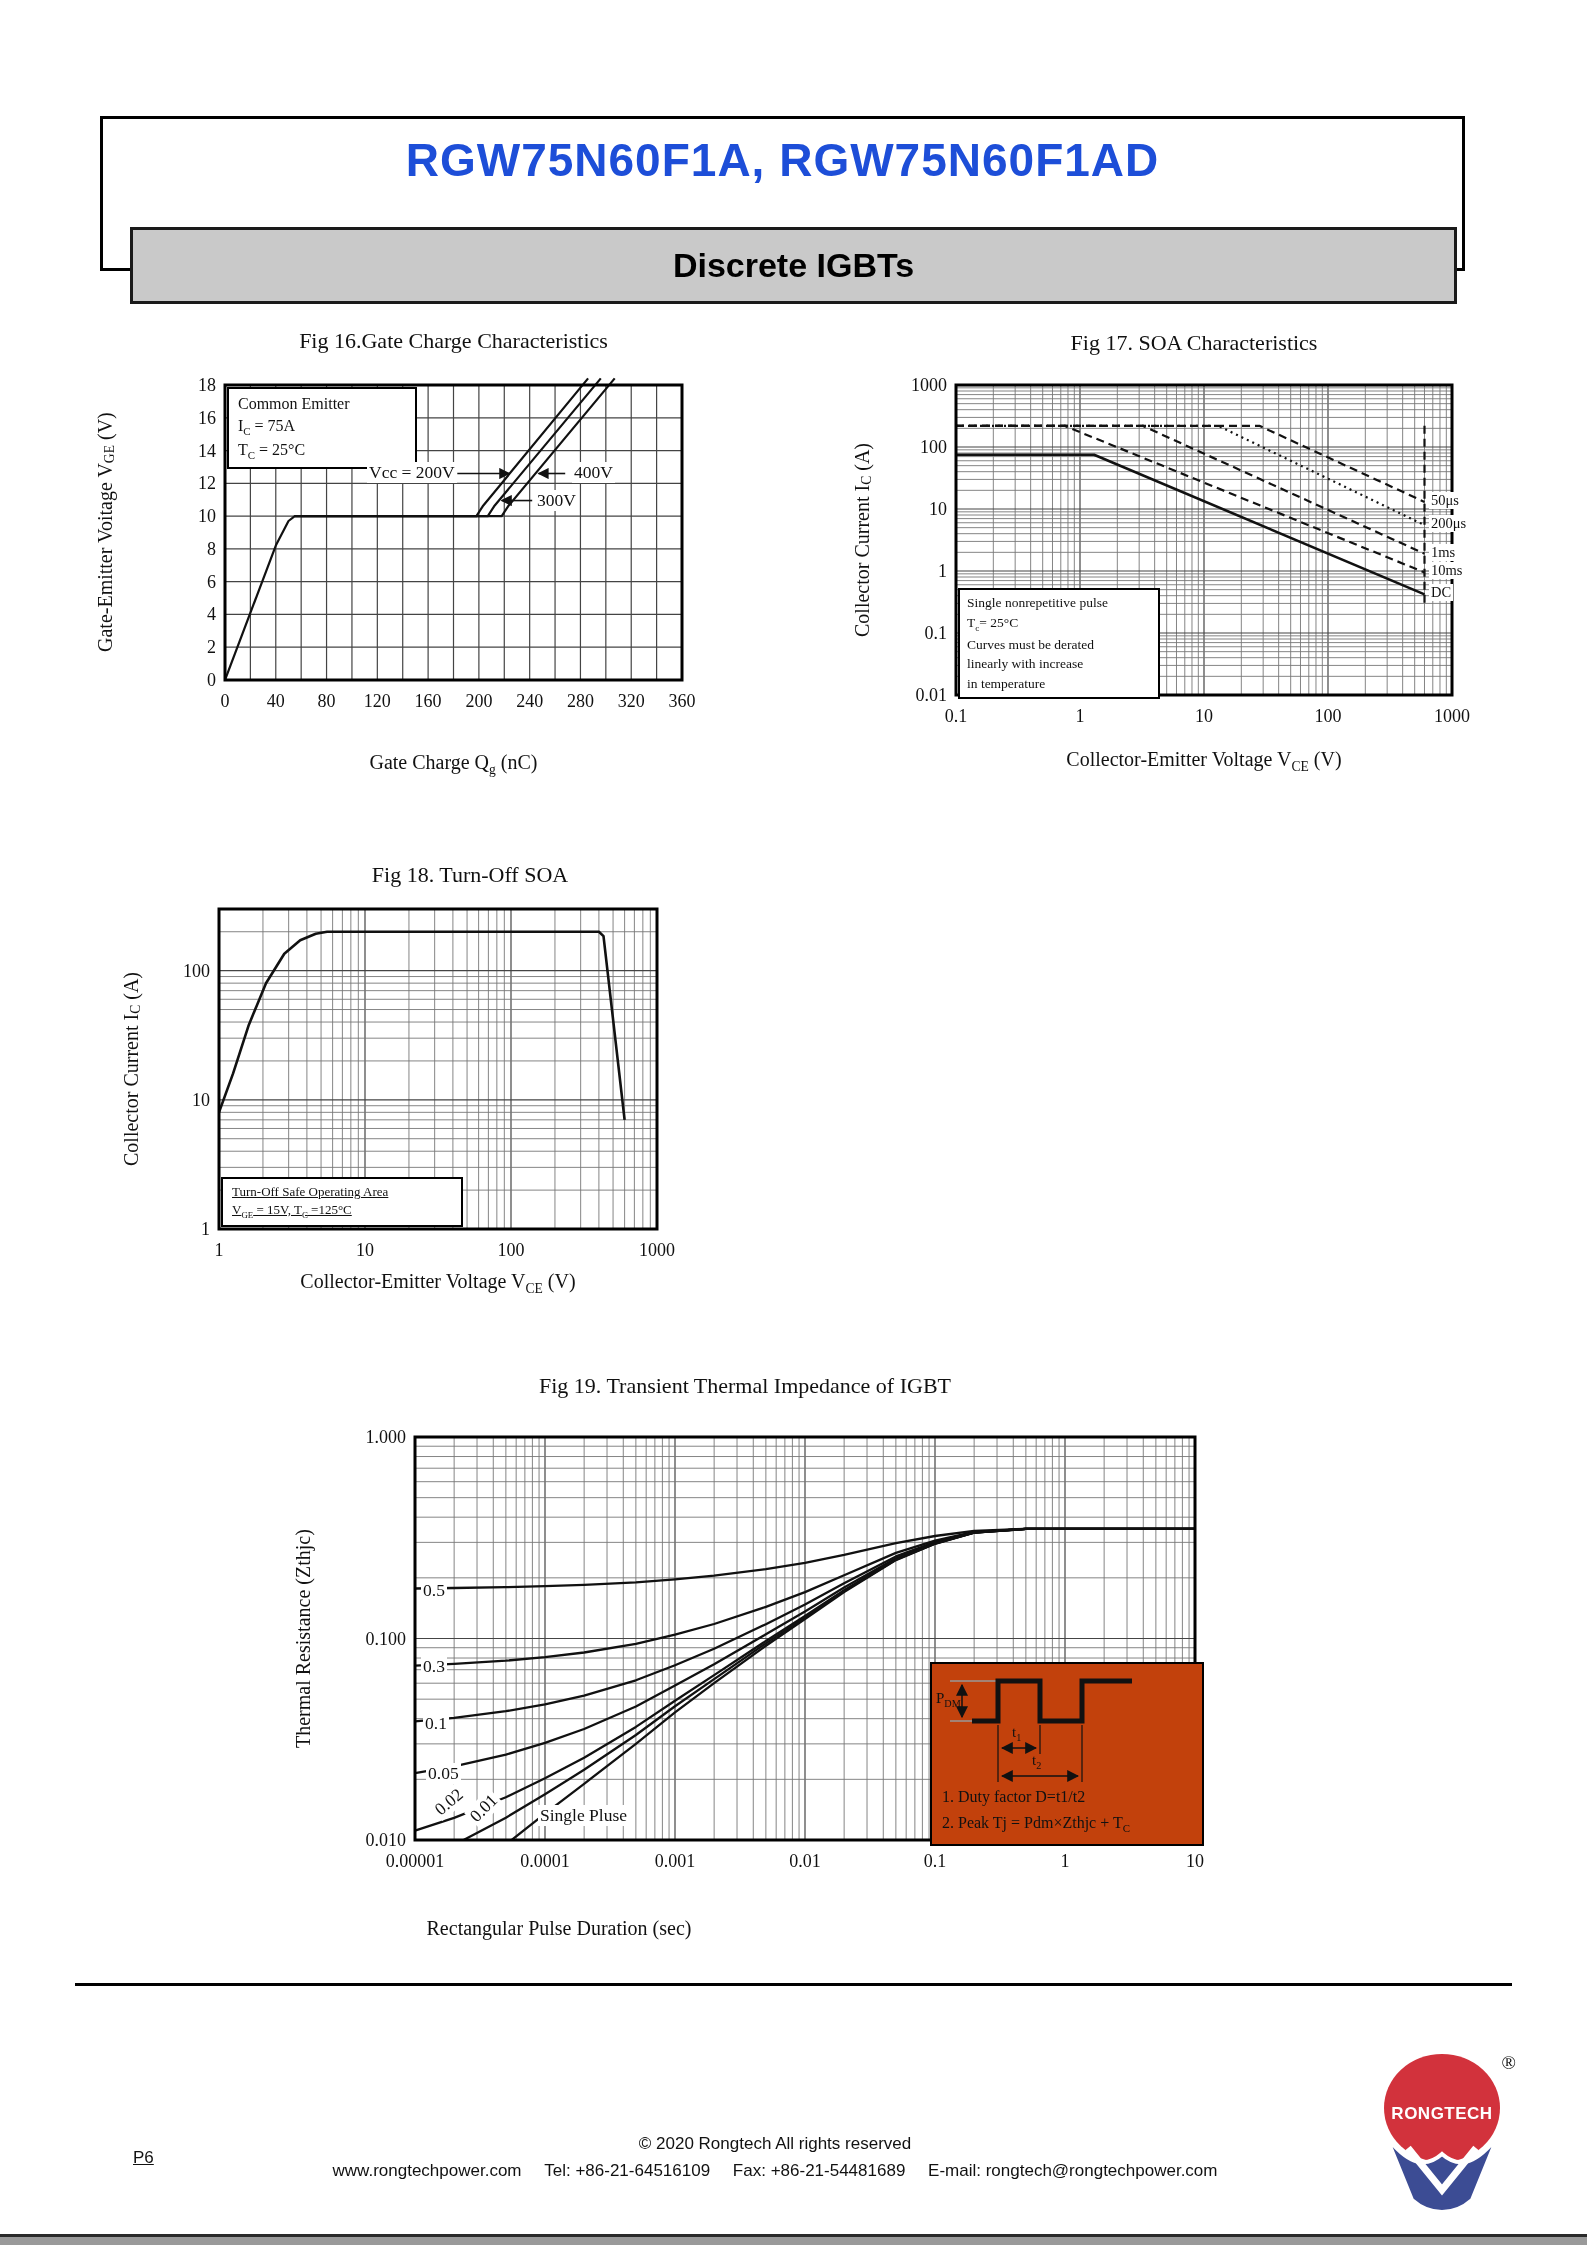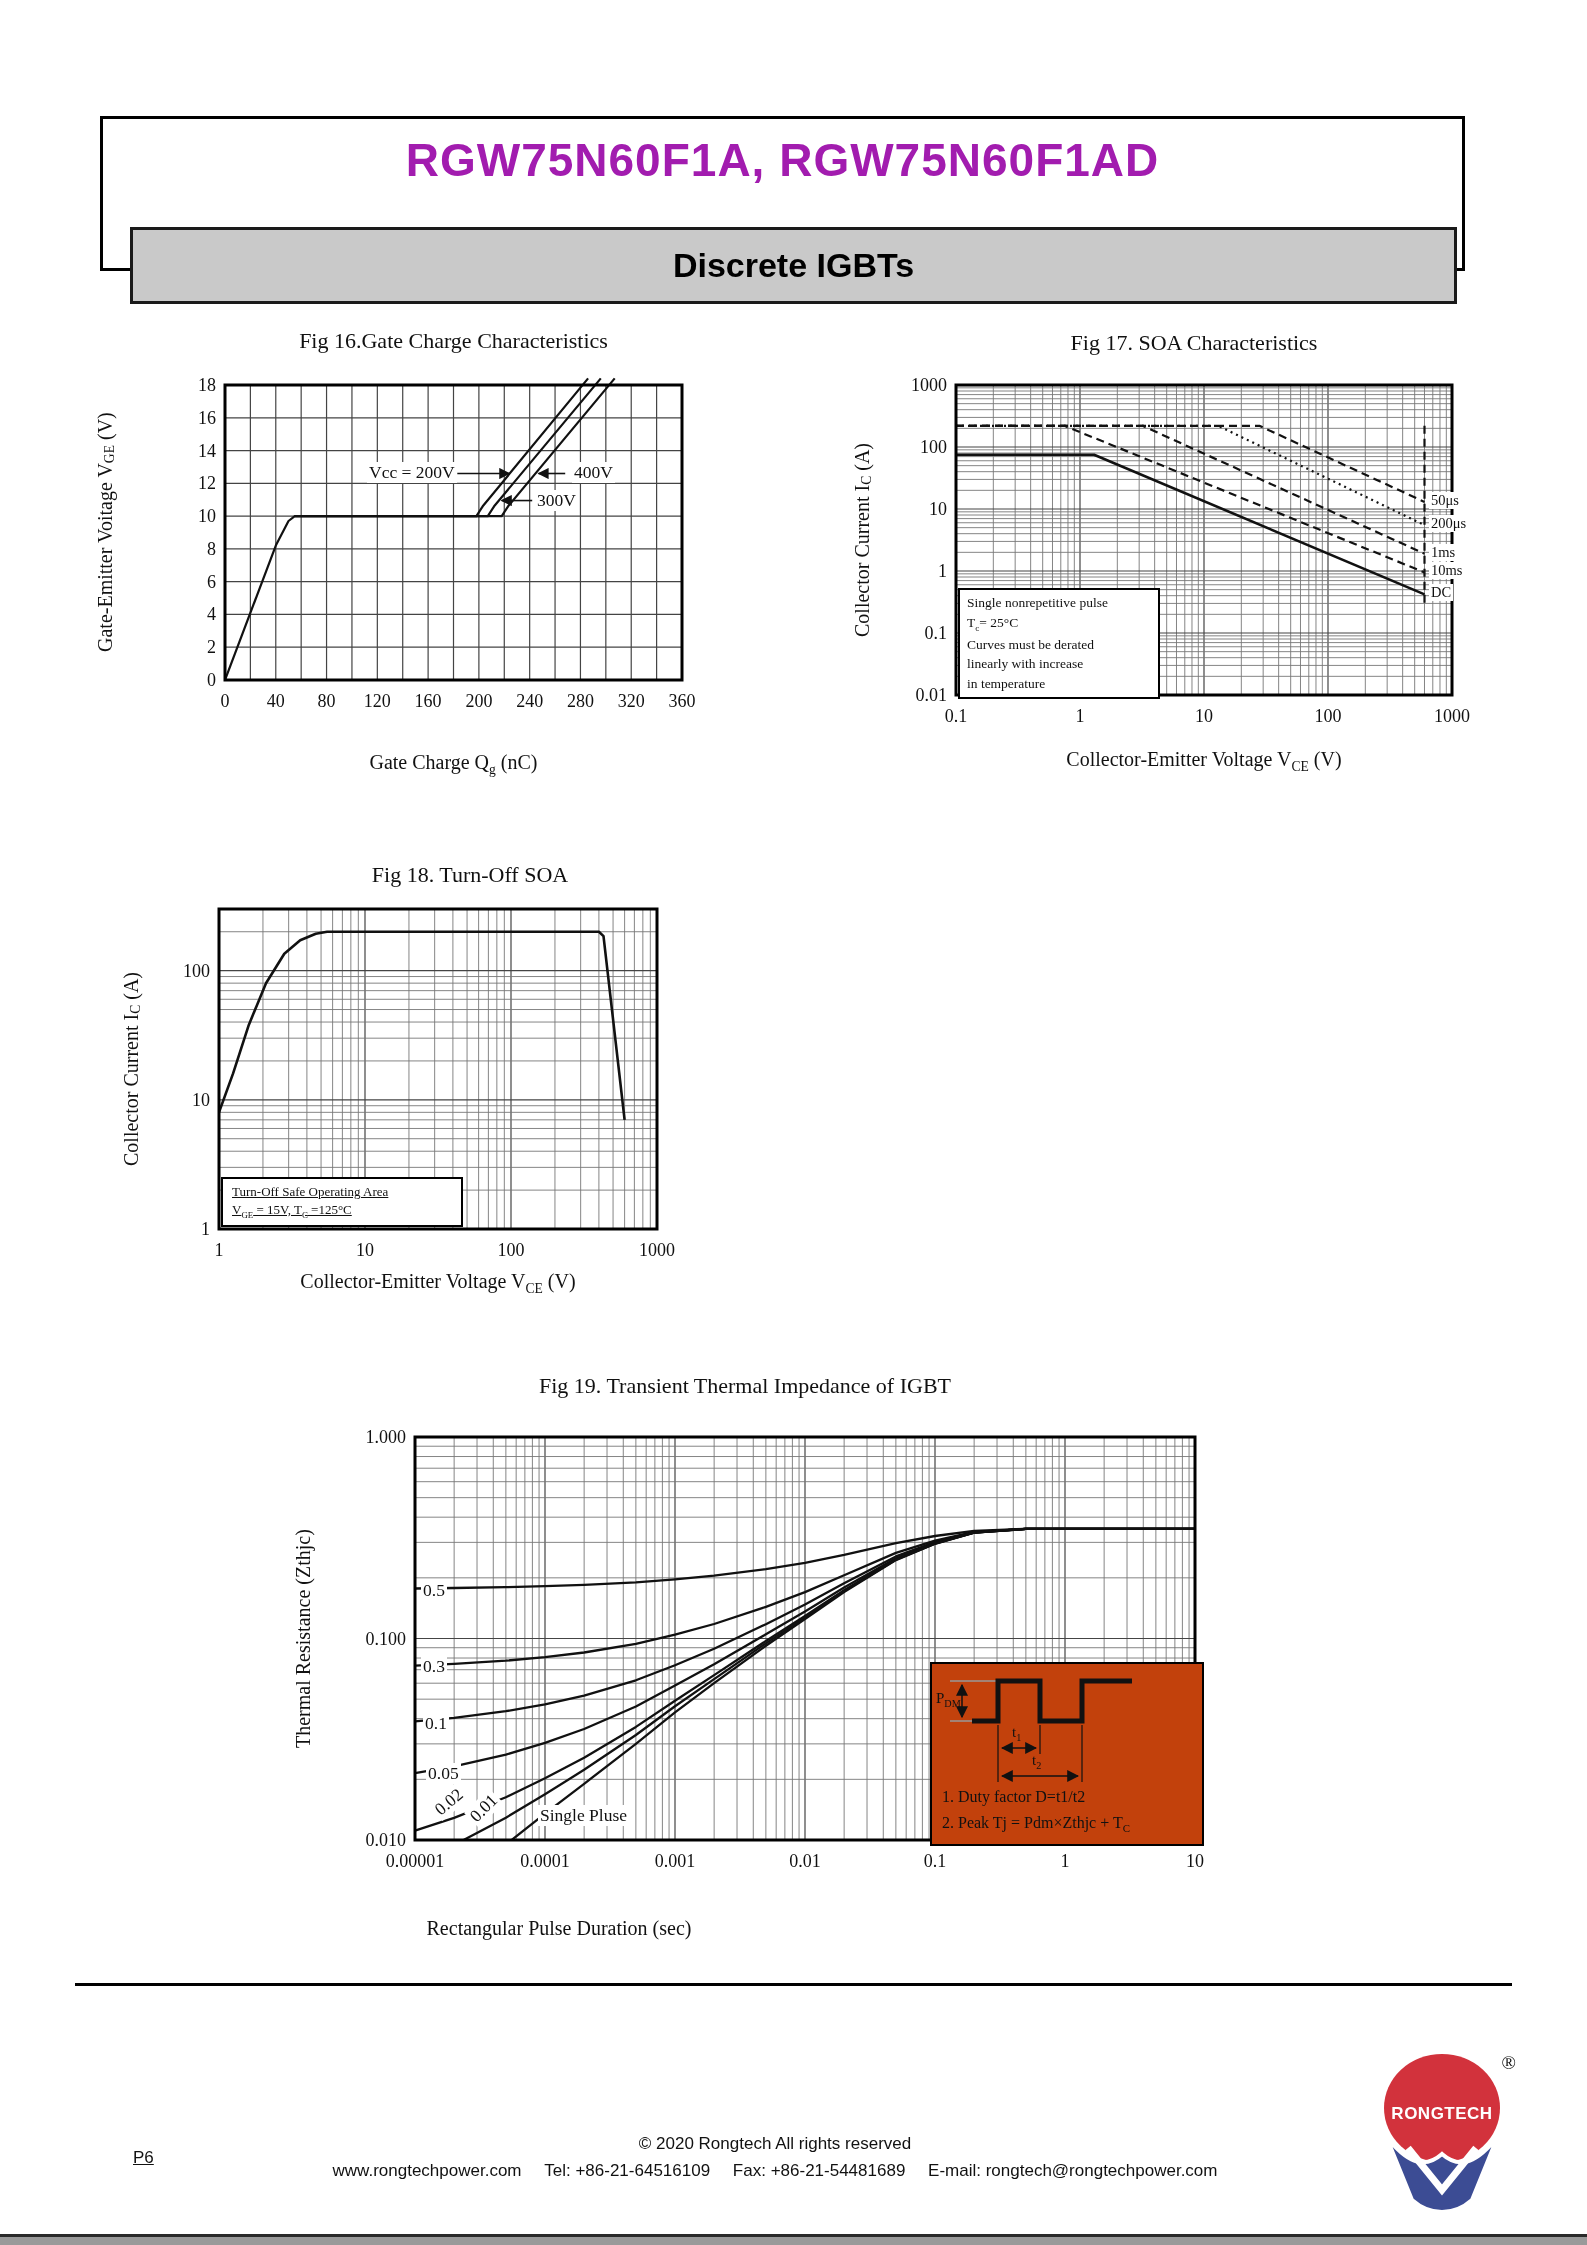--- a/index.html
+++ b/index.html
@@ -1,18 +1,18 @@
 <!DOCTYPE html>
 <html><head>
 <meta charset="utf-8">
 <style>
   html,body{margin:0;padding:0;background:#e8e8e8;}
   .page{position:relative;width:1587px;height:2245px;background:#ffffff;font-family:"Liberation Serif",serif;color:#111;overflow:hidden;margin:0 auto;}
   .title-box{position:absolute;left:100px;top:116px;width:1359px;height:149px;border:3px solid #000;background:#fff;z-index:1;}
-  .title-box .title{text-align:center;font:bold 46px "Liberation Sans",sans-serif;color:#a21caf;margin-top:14px;letter-spacing:1px;}
+  .title-box .title{text-align:center;font:bold 46px "Liberation Sans",sans-serif;color:#1d4ed8;margin-top:14px;letter-spacing:1px;}
   .banner{position:absolute;left:130px;top:227px;width:1321px;height:71px;border:3px solid #1a1a1a;background:#c9c9c9;z-index:2;display:flex;align-items:center;justify-content:center;font:bold 34px "Liberation Sans",sans-serif;color:#000;}
   .fig{position:absolute;}
   .fig svg{position:absolute;left:0;top:0;}
   .fig-title{position:absolute;text-align:center;font-size:22px;white-space:nowrap;}
   .ylab{position:absolute;writing-mode:vertical-rl;transform:rotate(180deg);text-align:center;font-size:20px;white-space:nowrap;width:26px;}
   .xlab{position:absolute;text-align:center;font-size:20px;white-space:nowrap;}
   .note{position:absolute;border:2px solid #000;background:#fff;padding:4px 9px;font-size:16px;line-height:1.38;z-index:3;}
   .note.sm{font-size:13.5px;padding:3px 7px;line-height:1.45;}
   .clab{position:absolute;font-size:17.5px;background:#fff;padding:0 2px;white-space:nowrap;z-index:3;}
   .plabel{position:absolute;font-size:14.5px;background:#fff;padding:0 2px;white-space:nowrap;z-index:3;}
@@ -106,20 +106,25 @@
         <text x="136" y="136.55555555555554" text-anchor="end" class="tick">14</text>
         <text x="136" y="103.77777777777777" text-anchor="end" class="tick">16</text>
         <text x="136" y="71" text-anchor="end" class="tick">18</text>
         <line x1="377.30833333333334" y1="153.5" x2="429.35555555555555" y2="153.5" stroke="#111" stroke-width="1.6" marker-end="url(#fig16m)"></line>
         <line x1="485.2111111111111" y1="153.5" x2="458.5527777777778" y2="153.5" stroke="#111" stroke-width="1.6" marker-end="url(#fig16m)"></line>
         <line x1="452.2055555555556" y1="180.54166666666669" x2="421.7388888888889" y2="180.54166666666669" stroke="#111" stroke-width="1.6" marker-end="url(#fig16m)"></line>
       </svg>
     <div class="fig-title" style="left:145px;top:8px;width:457px;">Fig 16.Gate Charge Characteristics</div>
     <div class="ylab" style="left:14px;top:65px;height:295px;"><span>Gate-Emitter Voitage  V</span><span class="sub">GE</span><span> (V)</span></div>
     <div class="xlab" style="left:145px;top:431px;width:457px;"><span>Gate Charge  Q</span><span class="sub">g</span><span> (nC)</span></div>
+    <div class="note" style="left:147px;top:67px;width:168px;">
+      <div><span>Common Emitter</span></div>
+      <div><span>I</span><span class="sub">C</span><span> = 75A</span></div>
+      <div><span>T</span><span class="sub">C</span><span> = 25°C</span></div>
+    </div>
     <div class="clab" style="left:287px;top:142px;">Vcc = 200V</div>
     <div class="clab" style="left:492px;top:142px;">400V</div>
     <div class="clab" style="left:455px;top:170px;">300V</div>
   </div>
 
   <div class="fig" id="fig17-wrap" style="left:845px;top:320px;width:720px;height:475px;">
     <svg id="fig17" width="720" height="475">
         <defs>
           <clipPath id="fig17c">
             <rect x="110" y="51" width="498" height="324"></rect>

